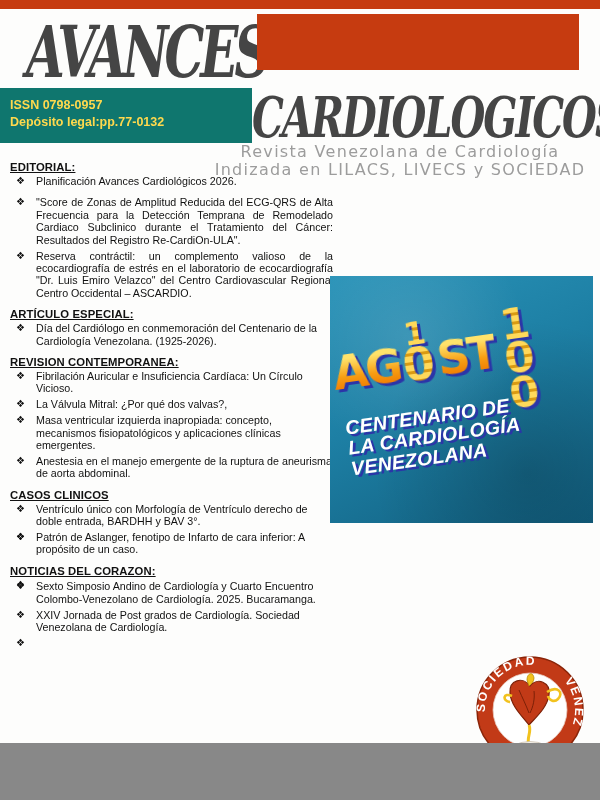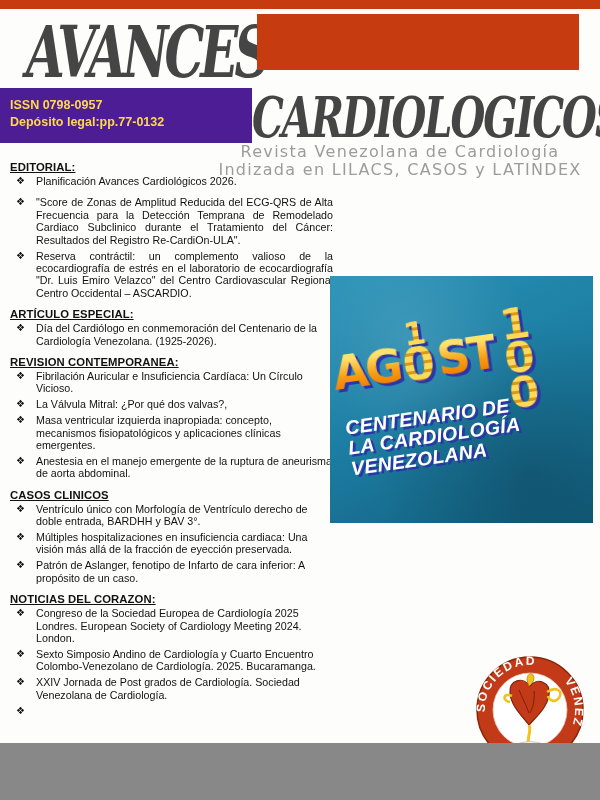--- a/index.html
+++ b/index.html
@@ -10,21 +10,21 @@
   }
   
   .topstrip{position:absolute;left:0;top:0;width:600px;height:9px;background:#c63b10;}
   .avances{
     position:absolute;left:26px;top:10px;
     font-family:"DejaVu Serif", serif;font-weight:bold;font-style:italic;
     font-size:50px;letter-spacing:-4px;color:#454545;
     transform:scaleY(1.42);transform-origin:top left;white-space:nowrap;
   }
   .redbox-right{position:absolute;left:257px;top:14px;width:322px;height:56px;background:#c63b10;}
-  .redbox-left{position:absolute;left:0;top:88px;width:252px;height:55px;background:#4c1d95;}
+  .redbox-left{position:absolute;left:0;top:88px;width:252px;height:55px;background:#0f766e;}
   .issn-lines{padding:9px 0 0 10px;color:#ffd94d;font-weight:bold;font-size:12.5px;line-height:1.35;}
   .cardiologicos{
     position:absolute;left:252px;top:84px;
     font-family:"DejaVu Serif", serif;font-weight:bold;font-style:italic;
     font-size:40px;letter-spacing:-2px;color:#454545;
     transform:scaleY(1.4);transform-origin:top left;white-space:nowrap;
   }
   .subtitle{
     position:absolute;left:205px;top:143px;width:390px;
     text-align:center;color:#9c9c9c;font-size:16px;letter-spacing:1.3px;
@@ -100,21 +100,21 @@
     <div class="issn-lines">
       <div>ISSN 0798-0957</div>
       <div>Depósito legal:pp.77-0132</div>
     </div>
   </div>
 
   <div class="cardiologicos">CARDIOLOGICOS</div>
 
   <div class="subtitle">
     <div>Revista Venezolana de Cardiología</div>
-    <div>Indizada en LILACS, CASOS y LATINDEX</div>
+    <div>Indizada en LILACS, LIVECS y SOCIEDAD</div>
   </div>
 
   <div class="toc">
       <div class="section">
         <div class="heading">EDITORIAL:</div>
         <div class="item"><span class="bullet">❖</span><span>Planificación Avances Cardiológicos 2026.</span></div>
       </div>
       <div class="section">
         <div class="item"><span class="bullet">❖</span><span>"Score de Zonas de Amplitud Reducida del ECG-QRS de Alta Frecuencia para la Detección Temprana de Remodelado Cardiaco Subclinico durante el Tratamiento del Cáncer: Resultados del Registro Re-CardiOn-ULA".</span></div>
         <div class="item"><span class="bullet">❖</span><span>Reserva contráctil: un complemento valioso de la ecocardiografía de estrés en el laboratorio de ecocardiografía "Dr. Luis Emiro Velazco" del Centro Cardiovascular Regional Centro Occidental – ASCARDIO.</span></div>
@@ -126,26 +126,26 @@
       <div class="section">
         <div class="heading">REVISION CONTEMPORANEA:</div>
         <div class="item"><span class="bullet">❖</span><span>Fibrilación Auricular e Insuficiencia Cardíaca: Un Círculo Vicioso.</span></div>
         <div class="item"><span class="bullet">❖</span><span>La Válvula Mitral: ¿Por qué dos valvas?,</span></div>
         <div class="item"><span class="bullet">❖</span><span>Masa ventricular izquierda inapropiada: concepto, mecanismos fisiopatológicos y aplicaciones clínicas emergentes.</span></div>
         <div class="item"><span class="bullet">❖</span><span>Anestesia en el manejo emergente de la ruptura de aneurisma de aorta abdominal.</span></div>
       </div>
       <div class="section">
         <div class="heading">CASOS CLINICOS</div>
         <div class="item"><span class="bullet">❖</span><span>Ventrículo único con Morfología de Ventrículo derecho de doble entrada, BARDHH y BAV 3°.</span></div>
-        <div class="item"><span class="bullet">❖</span><span>Múltiples hospitalizaciones en insuficiencia cardiaca: Una visión más allá de la fracción de eyección preservada.</span></div>
+        <div class="item"><span class="bullet">❖</span></div>
         <div class="item"><span class="bullet">❖</span><span>Patrón de Aslanger, fenotipo de Infarto de cara inferior: A propósito de un caso.</span></div>
       </div>
       <div class="section">
         <div class="heading">NOTICIAS DEL CORAZON:</div>
-        <div class="item"><span class="bullet">❖</span><span>Congreso de la Sociedad Europea de Cardiología 2025 Londres. European Society of Cardiology Meeting 2024. London.</span></div>
+        <div class="item"><span class="bullet">❖</span></div>
         <div class="item"><span class="bullet">❖</span><span>Sexto Simposio Andino de Cardiología y Cuarto Encuentro Colombo-Venezolano de Cardiología. 2025. Bucaramanga.</span></div>
         <div class="item"><span class="bullet">❖</span><span>XXIV Jornada de Post grados de Cardiología. Sociedad Venezolana de Cardiología.</span></div>
         <div class="item"><span class="bullet">❖</span></div>
       </div>
     </div>
 
   <div class="poster">
     <div class="agosto-row">
       <span class="ag">AG</span>
       <span class="dcol small">

